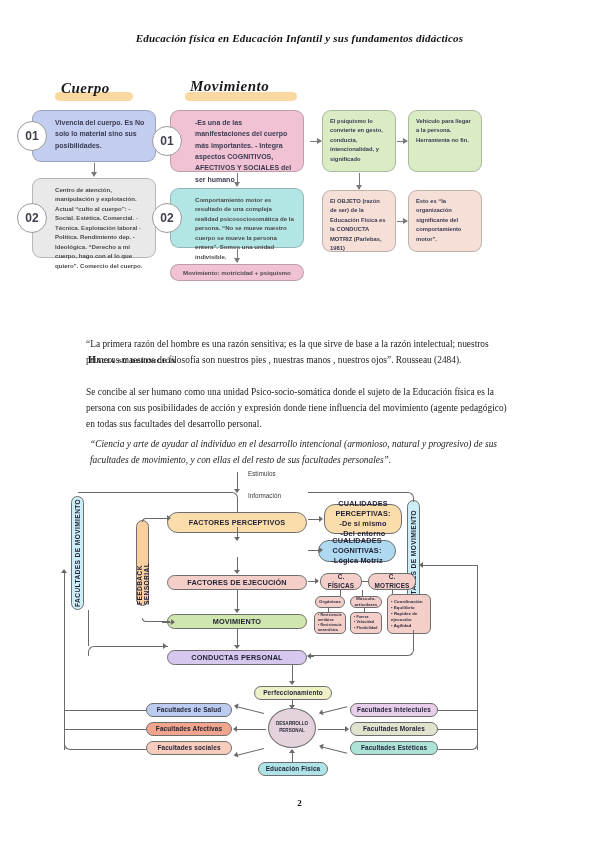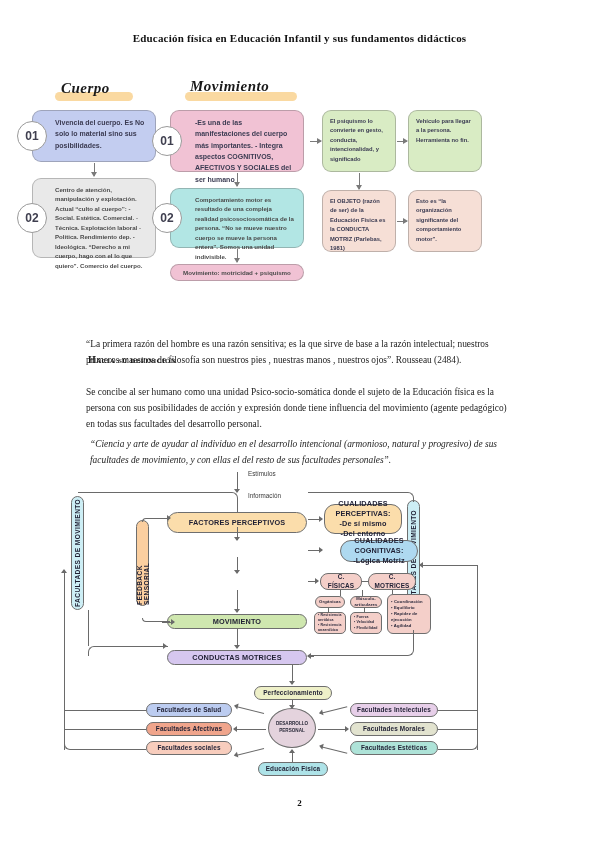--- a/index.html
+++ b/index.html
@@ -11,21 +11,21 @@
     overflow: hidden;
   }
   .page { position:relative; width:599px; height:848px; }
 
   
   .doc-title {
     position:absolute; left:0; top:32px; width:599px;
     text-align:center;
     font-family:"Liberation Serif", serif;
     font-size:11px; font-weight:700; letter-spacing:0.2px;
-    color:#111; 
+    color:#111; font-style:italic;
   }
 
   
   .info-top { position:absolute; left:0; top:72px; width:599px; height:230px; }
 
   .hdr { position:absolute; font-family:"Liberation Serif", serif;
          font-size:15px; font-weight:700; color:#1a1a1a; font-style:italic;
          letter-spacing:0.5px; z-index:3; white-space:nowrap;}
   .hdr-hl { position:absolute; height:9px; border-radius:5px; background:#fad9a1; z-index:2; }
 
@@ -150,34 +150,35 @@
     <div class="lbl" style="left:186px; top:22px;">Información</div>
     <div class="ln v ar-d" style="left:175px; top:28px; height:20px;"></div>
 
     <div class="vrt" style="left:9px; top:26px; width:13px; height:114px; background:#cdeef5; transform:rotate(180deg);">FACULTADES DE MOVIMIENTO</div>
 
     <div class="vrt" style="left:74px; top:50px; width:13px; height:86px; background:#fbcfa0; transform:rotate(180deg);">FEEDBACK SENSORIAL</div>
 
     <div class="vrt" style="left:345px; top:30px; width:13px; height:128px; background:#cdeef5; transform:rotate(180deg);">FACULTADES DE MOVIMIENTO</div>
 
     <div class="dbox" style="left:105px; top:42px; width:140px; height:21px; background:#fbddab;">FACTORES PERCEPTIVOS</div>
+    <div class="dbox" style="left:105px; top:105px; width:140px; height:15px; background:#f4cfc9;">FACTORES DE EJECUCIÓN</div>
     <div class="dbox" style="left:105px; top:144px; width:140px; height:15px; background:#cfe7af;">MOVIMIENTO</div>
-    <div class="dbox" style="left:105px; top:180px; width:140px; height:15px; background:#d6c7ef;">CONDUCTAS MOTRICES</div>
+    <div class="dbox" style="left:105px; top:180px; width:140px; height:15px; background:#d6c7ef;">CONDUCTAS PERSONAL</div>
 
     <div class="ln v ar-d" style="left:175px; top:57px; height:13px;"></div>
     <div class="ln v ar-d" style="left:175px; top:87px; height:16px;"></div>
     <div class="ln v ar-d" style="left:175px; top:120px; height:22px;"></div>
     <div class="ln v ar-d" style="left:175px; top:159px; height:19px;"></div>
 
     <div class="dbox" style="left:262px; top:34px; width:78px; height:30px; background:#fbddab; flex-direction:column;">
       <span>CUALIDADES PERCEPTIVAS:</span>
       <span>-De sí mismo</span>
       <span>-Del entorno</span>
     </div>
-    <div class="dbox" style="left:278px; top:70px; width:78px; height:22px; background:#aed9f0; flex-direction:column;">
+    <div class="dbox" style="left:256px; top:70px; width:78px; height:22px; background:#aed9f0; flex-direction:column;">
       <span>CUALIDADES COGNITIVAS:</span>
       <span>-Lógica Motriz</span>
     </div>
     <div class="ln h ar-r" style="left:246px; top:49px; width:14px;"></div>
     <div class="ln h ar-r" style="left:246px; top:80px; width:14px;"></div>
 
     <div class="dbox sm" style="left:258px; top:103px; width:42px; height:17px; background:#f4cfc9;">C. FÍSICAS</div>
     <div class="dbox sm" style="left:306px; top:103px; width:48px; height:17px; background:#f4cfc9;">C. MOTRICES</div>
     <div class="ln h ar-r" style="left:246px; top:111px; width:10px;"></div>
     <div class="ln h" style="left:300px; top:111px; width:6px;"></div>

